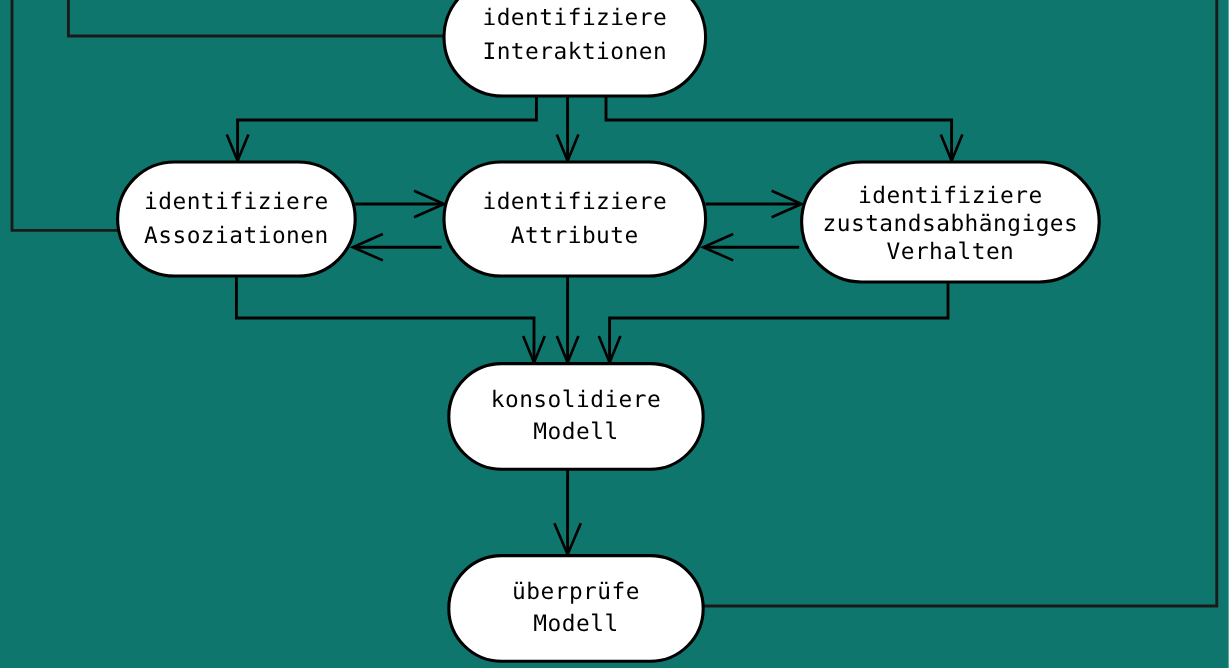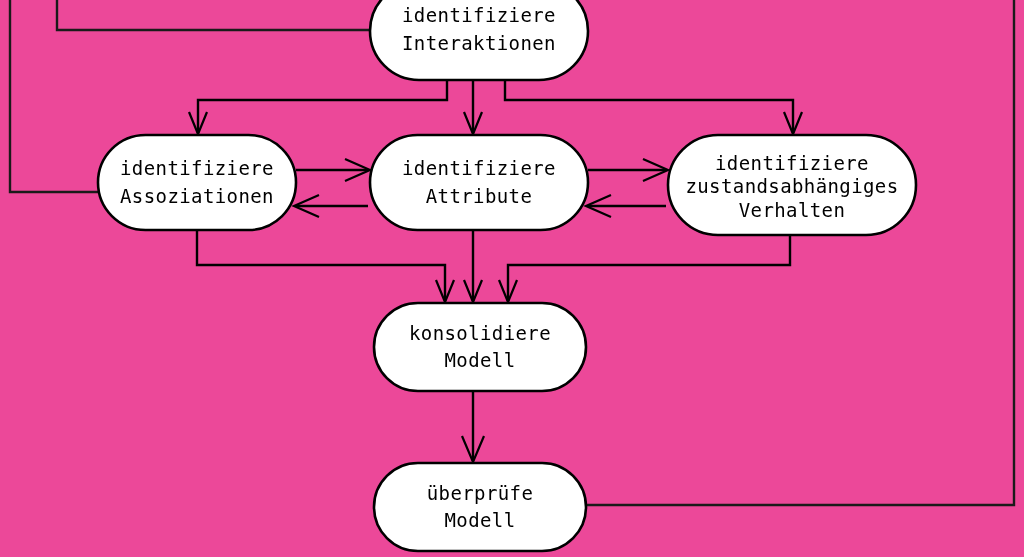--- a/index.html
+++ b/index.html
@@ -8,21 +8,21 @@
     padding: 0;
     background: #ffffff;
   }
   body {
     font-family: "DejaVu Sans Mono", "Liberation Mono", monospace;
   }
   #diagram-root {
     position: relative;
     width: 1024px;
     height: 557px;
-    background: #ec4899;
+    background: #0f766e;
     overflow: hidden;
   }
   #diagram-svg {
     position: absolute;
     top: 0;
     left: 0;
     width: 1024px;
     height: 557px;
     display: block;
   }

